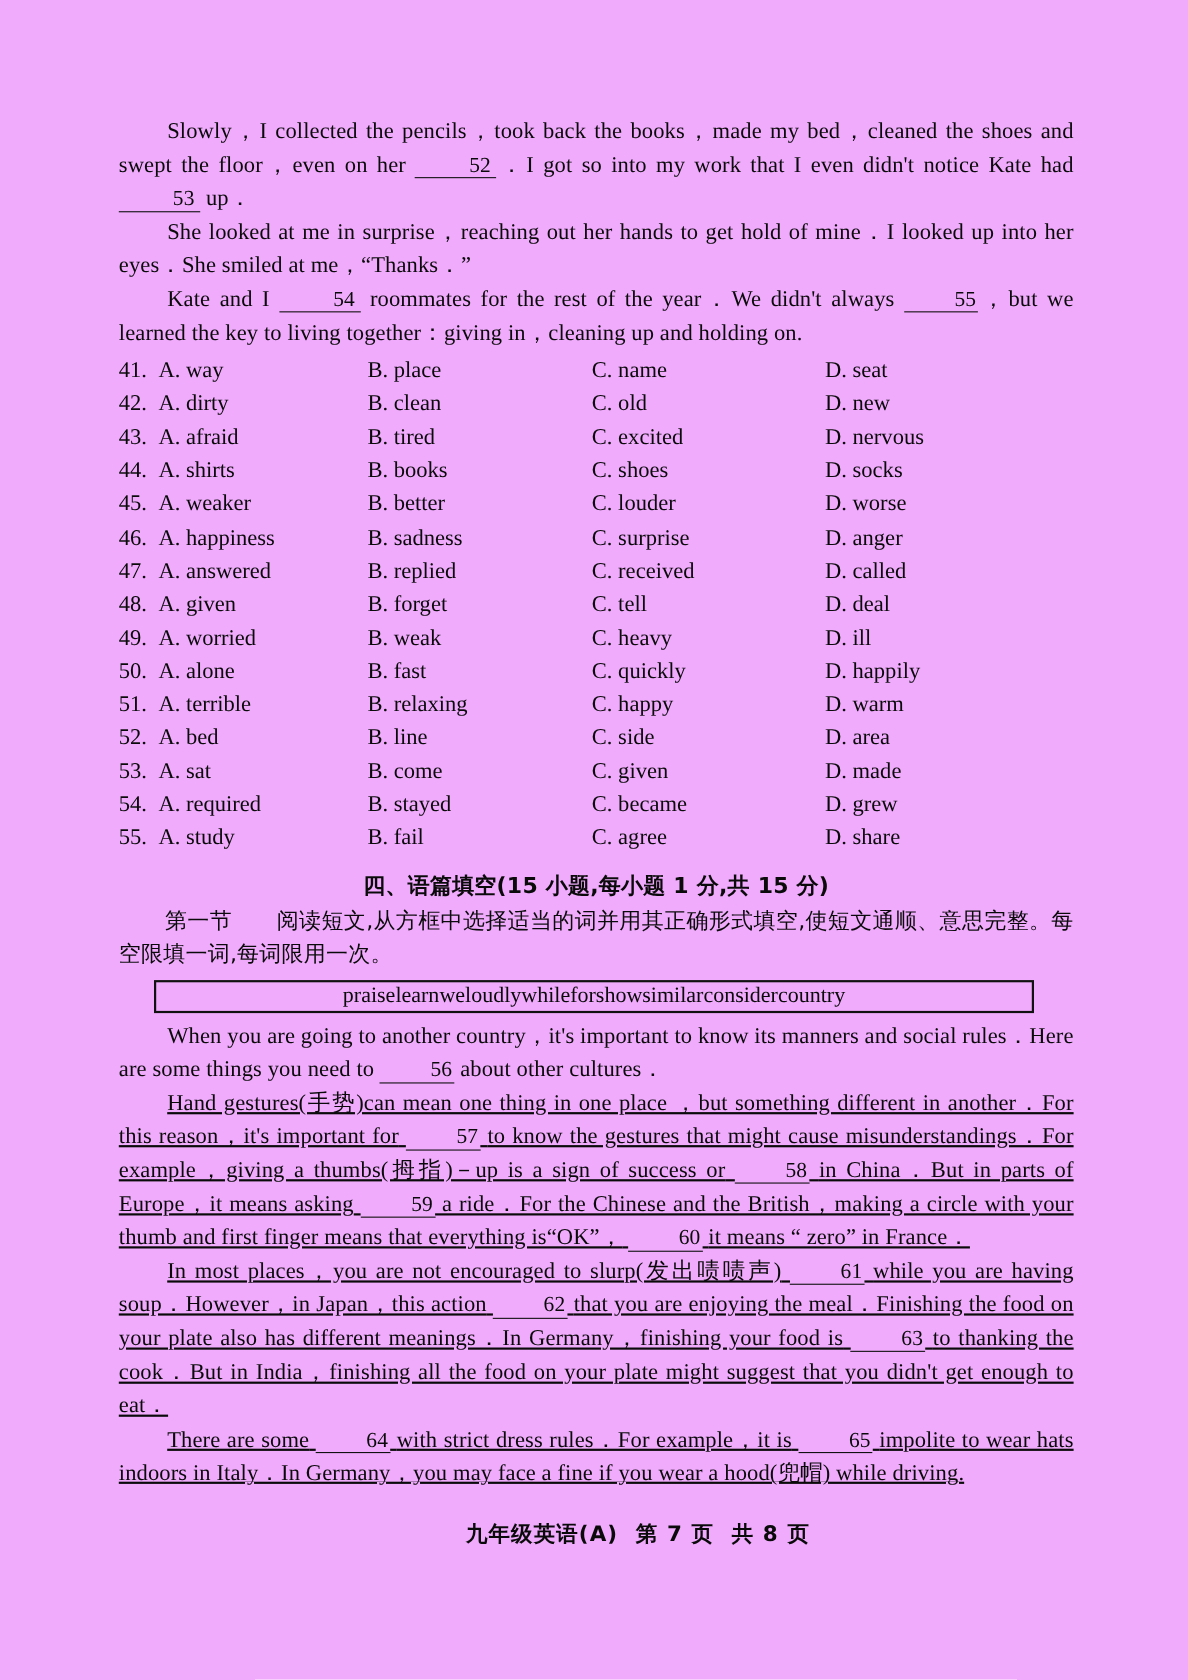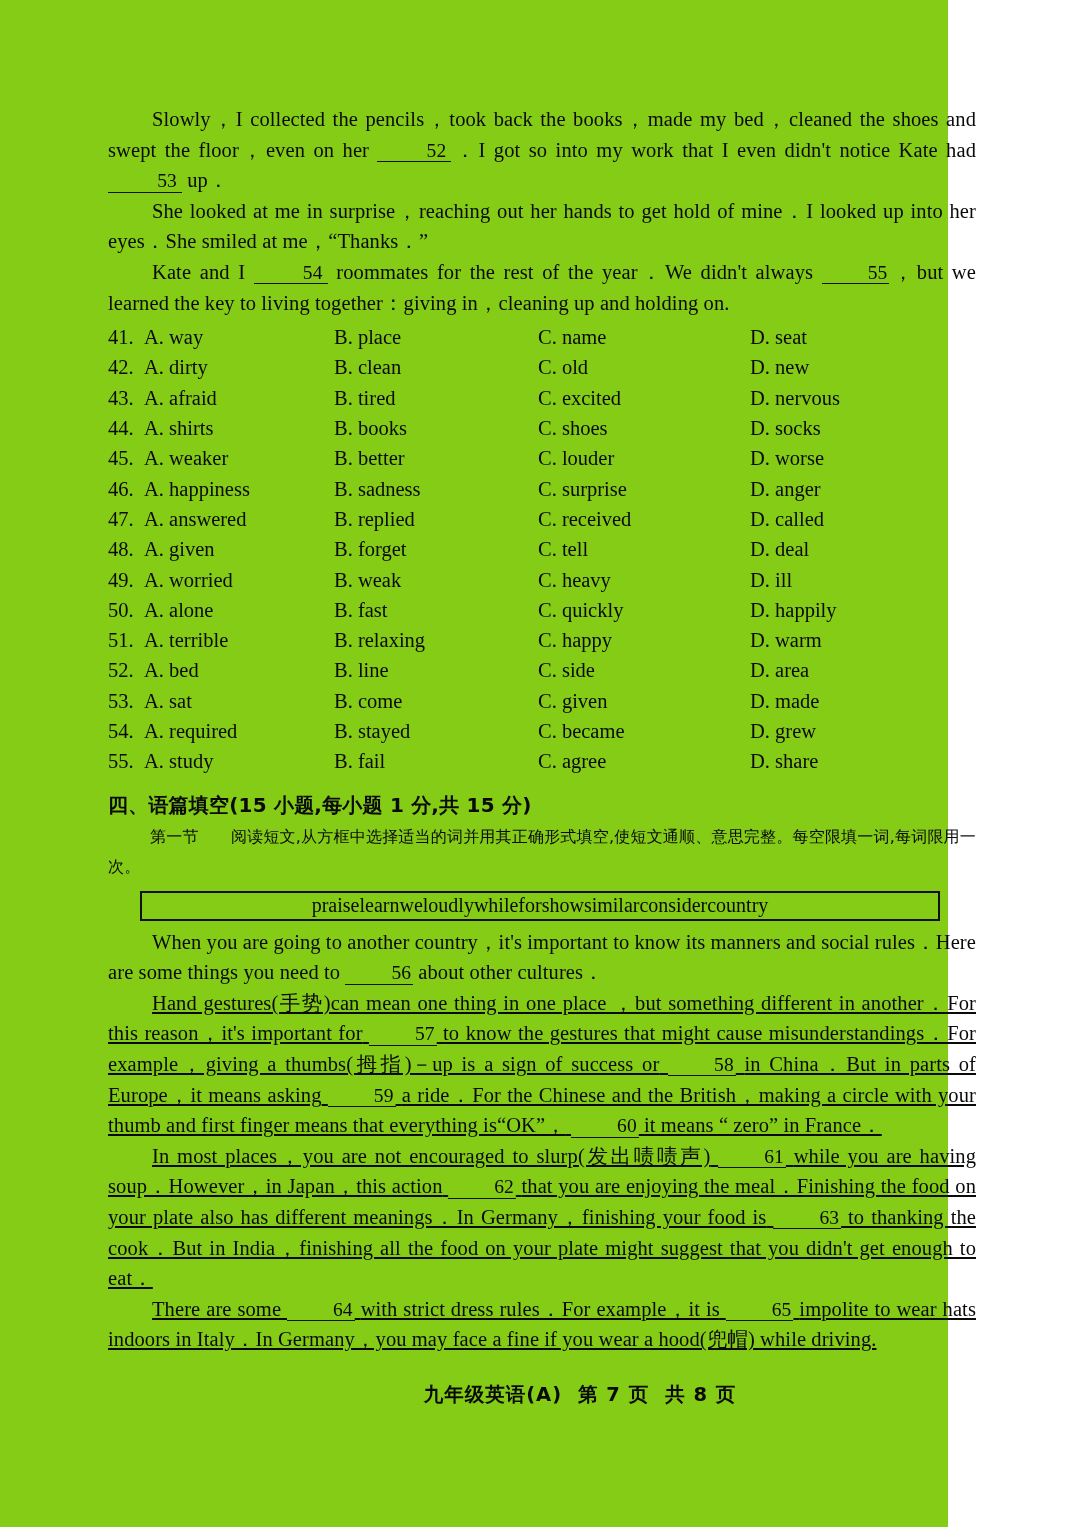--- a/index.html
+++ b/index.html
@@ -11,23 +11,23 @@
     width: 1080px;
     height: 1527px;
     position: relative;
     font-family: "Liberation Serif", "DejaVu Serif", serif;
     color: #0a0a0a;
     overflow: hidden;
   }
   .page {
     position: absolute;
     left: 0; top: 0;
-    width: 948px;
+    width: 1080px;
     height: 1527px;
-    background: #84cc16;
+    background: #f0abfc;
   }
   .content {
     position: absolute;
     left: 108px;
     top: 104px;
     width: 868px;
   }
 
   
   .para {
@@ -74,24 +74,25 @@
   .opt-b { width: 204px; flex: 0 0 204px; }
   .opt-c { width: 212px; flex: 0 0 212px; }
   .opt-d { flex: 1 1 auto; }
   .section-head {
     margin-top: 14px;
     font-size: 20px;
     line-height: 28px;
     font-family: "DejaVu Sans", "Liberation Sans", sans-serif;
     font-weight: bold;
     letter-spacing: 0.2px;
+    text-align: center;
   }
   .section-instr {
     margin-top: 3px;
-    font-size: 16px;
+    font-size: 20px;
     line-height: 30px;
     font-family: "DejaVu Sans", "Liberation Sans", sans-serif;
     text-align: justify;
     text-indent: 42px;
     letter-spacing: 0.2px;
   }
 
   
   .wordbank {
     margin: 9px 0 0 32px;

